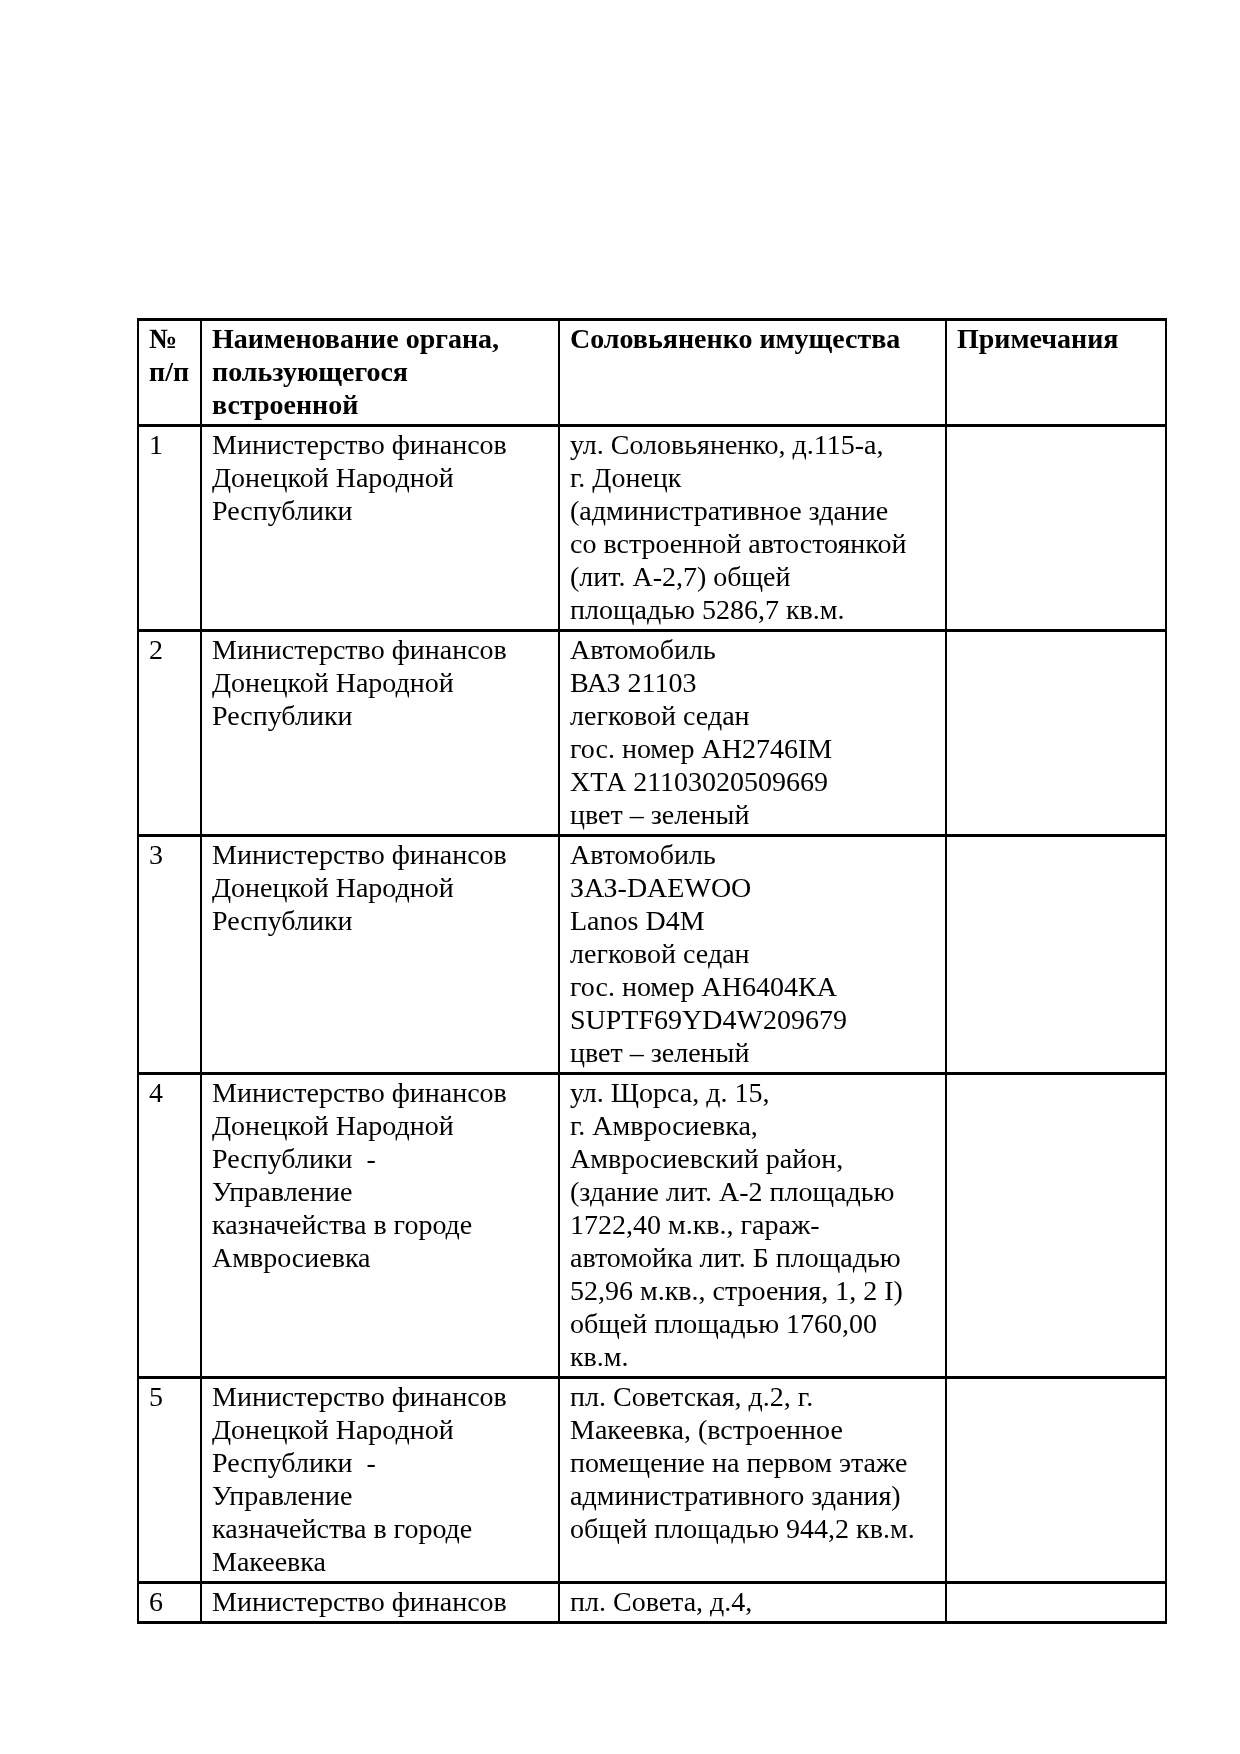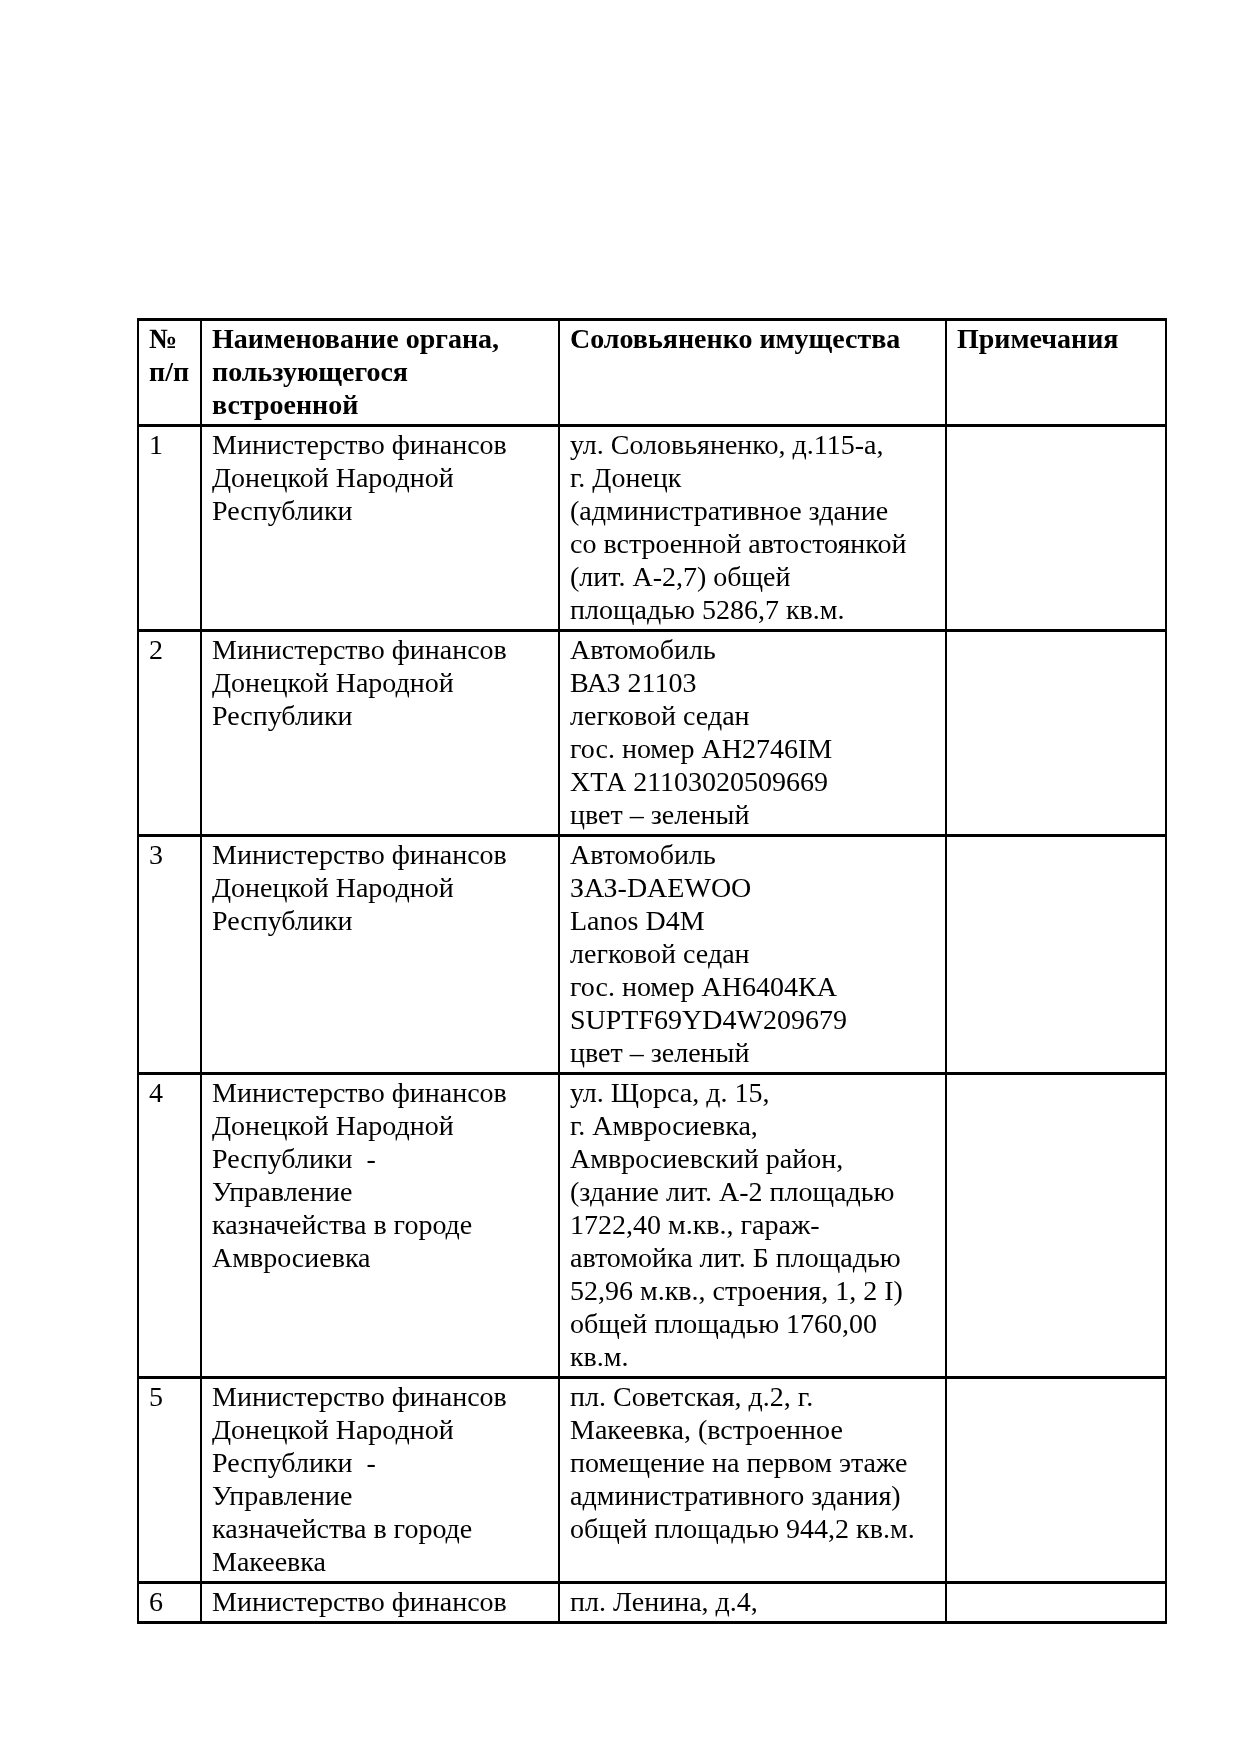--- a/index.html
+++ b/index.html
@@ -142,19 +142,19 @@
         <td>пл. Советская, д.2, г.
 Макеевка, (встроенное
 помещение на первом этаже
 административного здания)
 общей площадью 944,2 кв.м.</td>
         <td></td>
       </tr>
       <tr>
         <td>6</td>
         <td>Министерство финансов</td>
-        <td>пл. Ленина, д.4,</td>
+        <td>пл. Совета, д.4,</td>
         <td></td>
       </tr>
     </tbody>
   </table>
 
 </div>
 
 </body></html>

